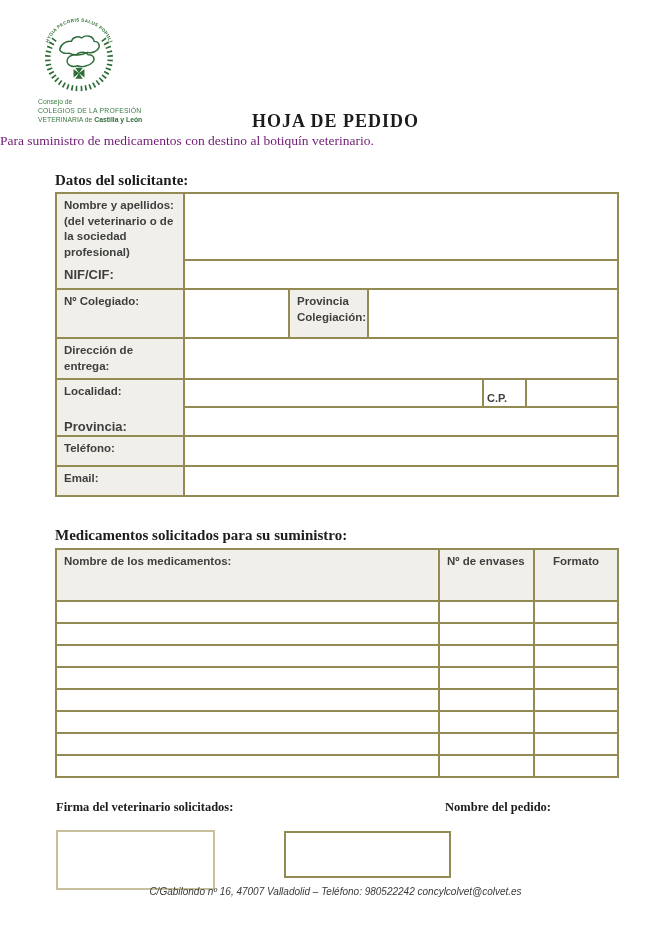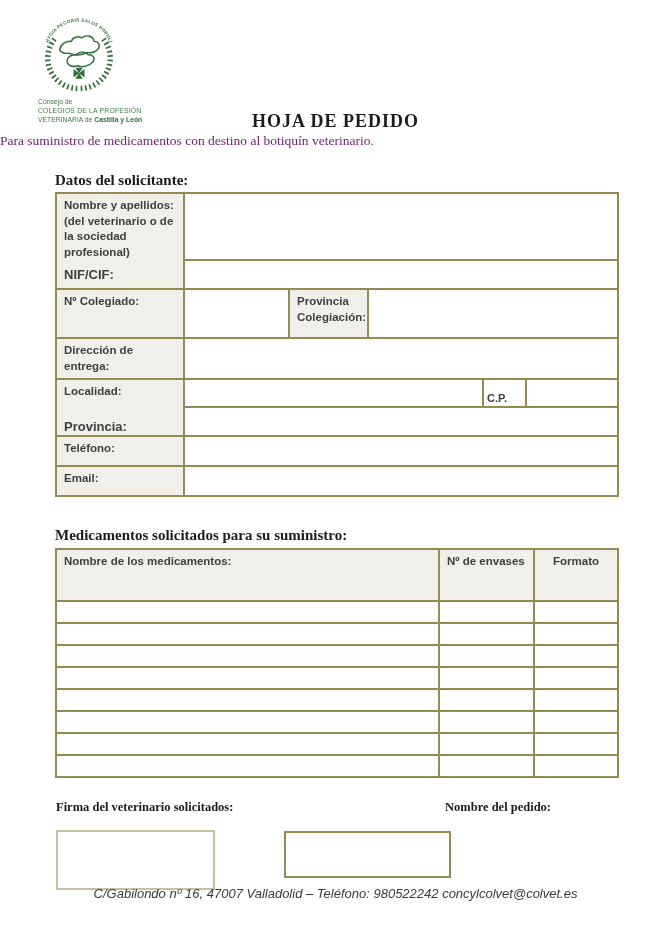--- a/index.html
+++ b/index.html
@@ -72,21 +72,21 @@
     position:absolute; left:56px; top:830px; width:159px; height:60px;
     border:2px solid #C7C09E; background:#fff;
   }
   .date-box {
     position:absolute; left:284px; top:831px; width:167px; height:47px;
     border:2px solid #948A54; background:#fff;
   }
   
   .footer-text {
     position:absolute; left:0; top:886px; width:100%;
-    text-align:center; font-style:italic; font-size:13px; color:#3a3a3a;
+    text-align:center; font-style:italic; font-size:10px; color:#3a3a3a;
   }
 </style>
 </head>
 <body>
 
 <div class="logo-wrap">
   <svg class="logo-svg" width="84" height="84" viewBox="0 0 100 100">
     <defs>
       <path id="mottoArc" d="M 13 38 A 39 39 0 0 1 87 38" fill="none"></path>
     </defs>

